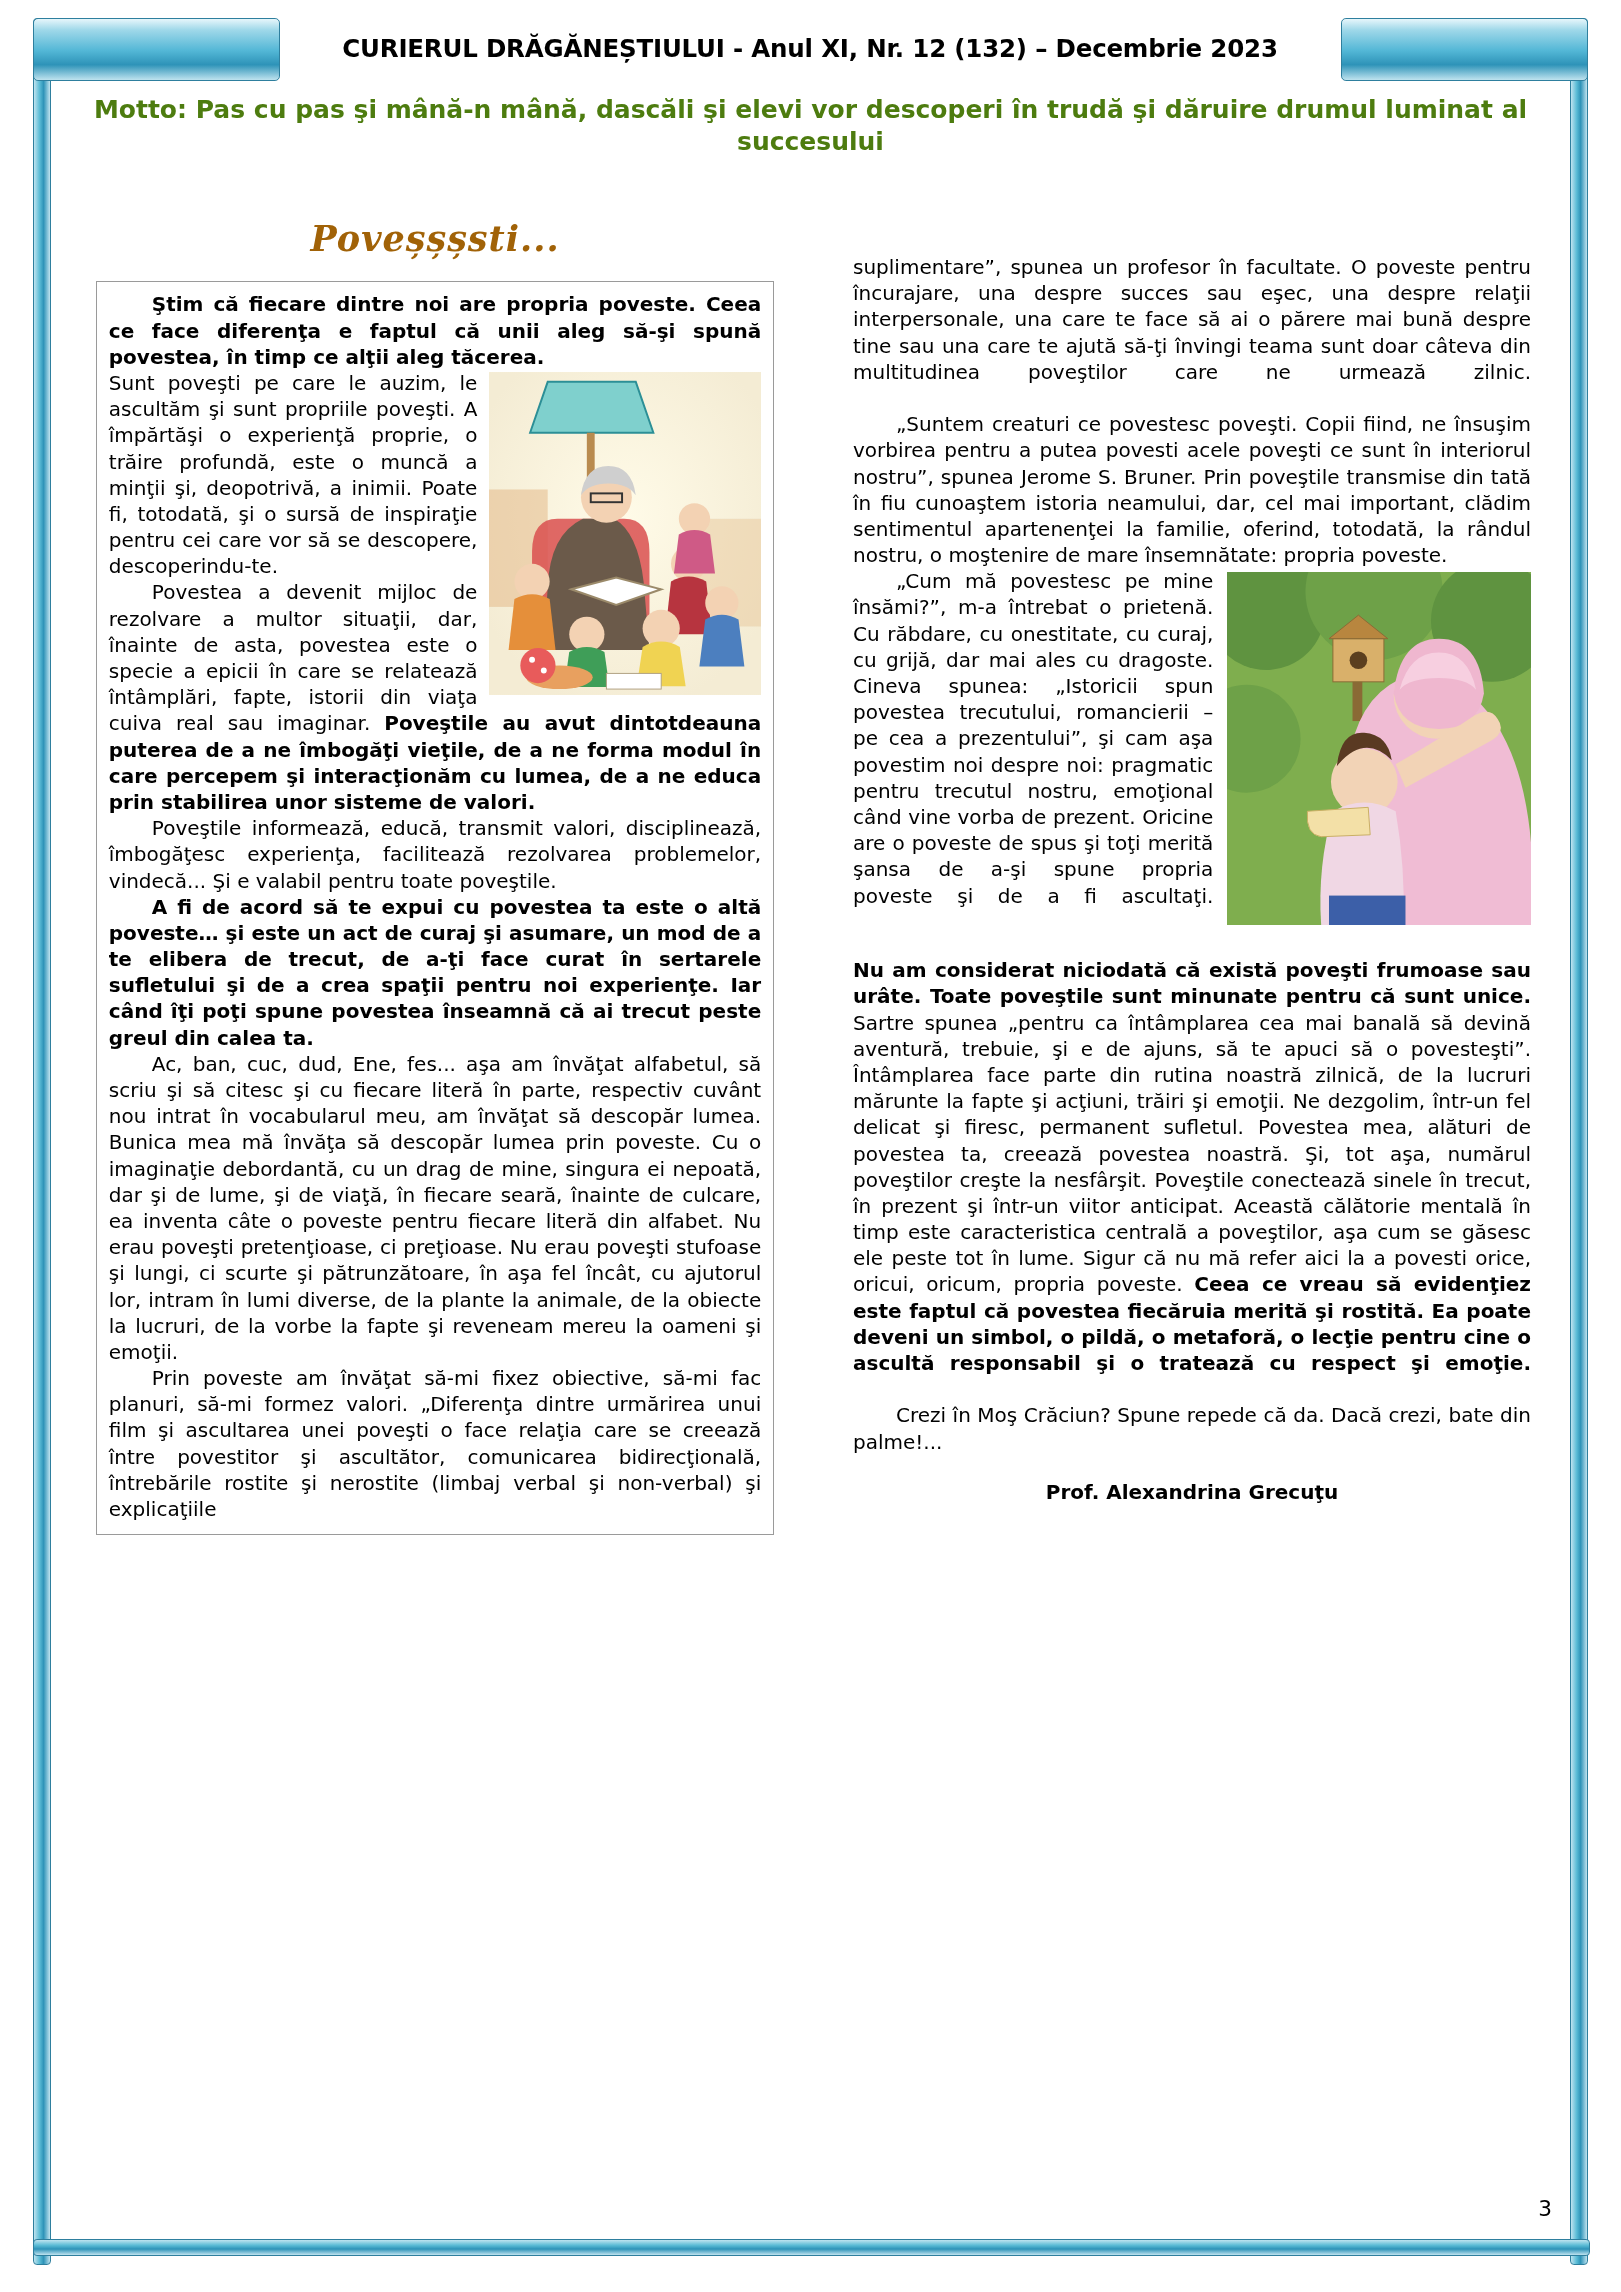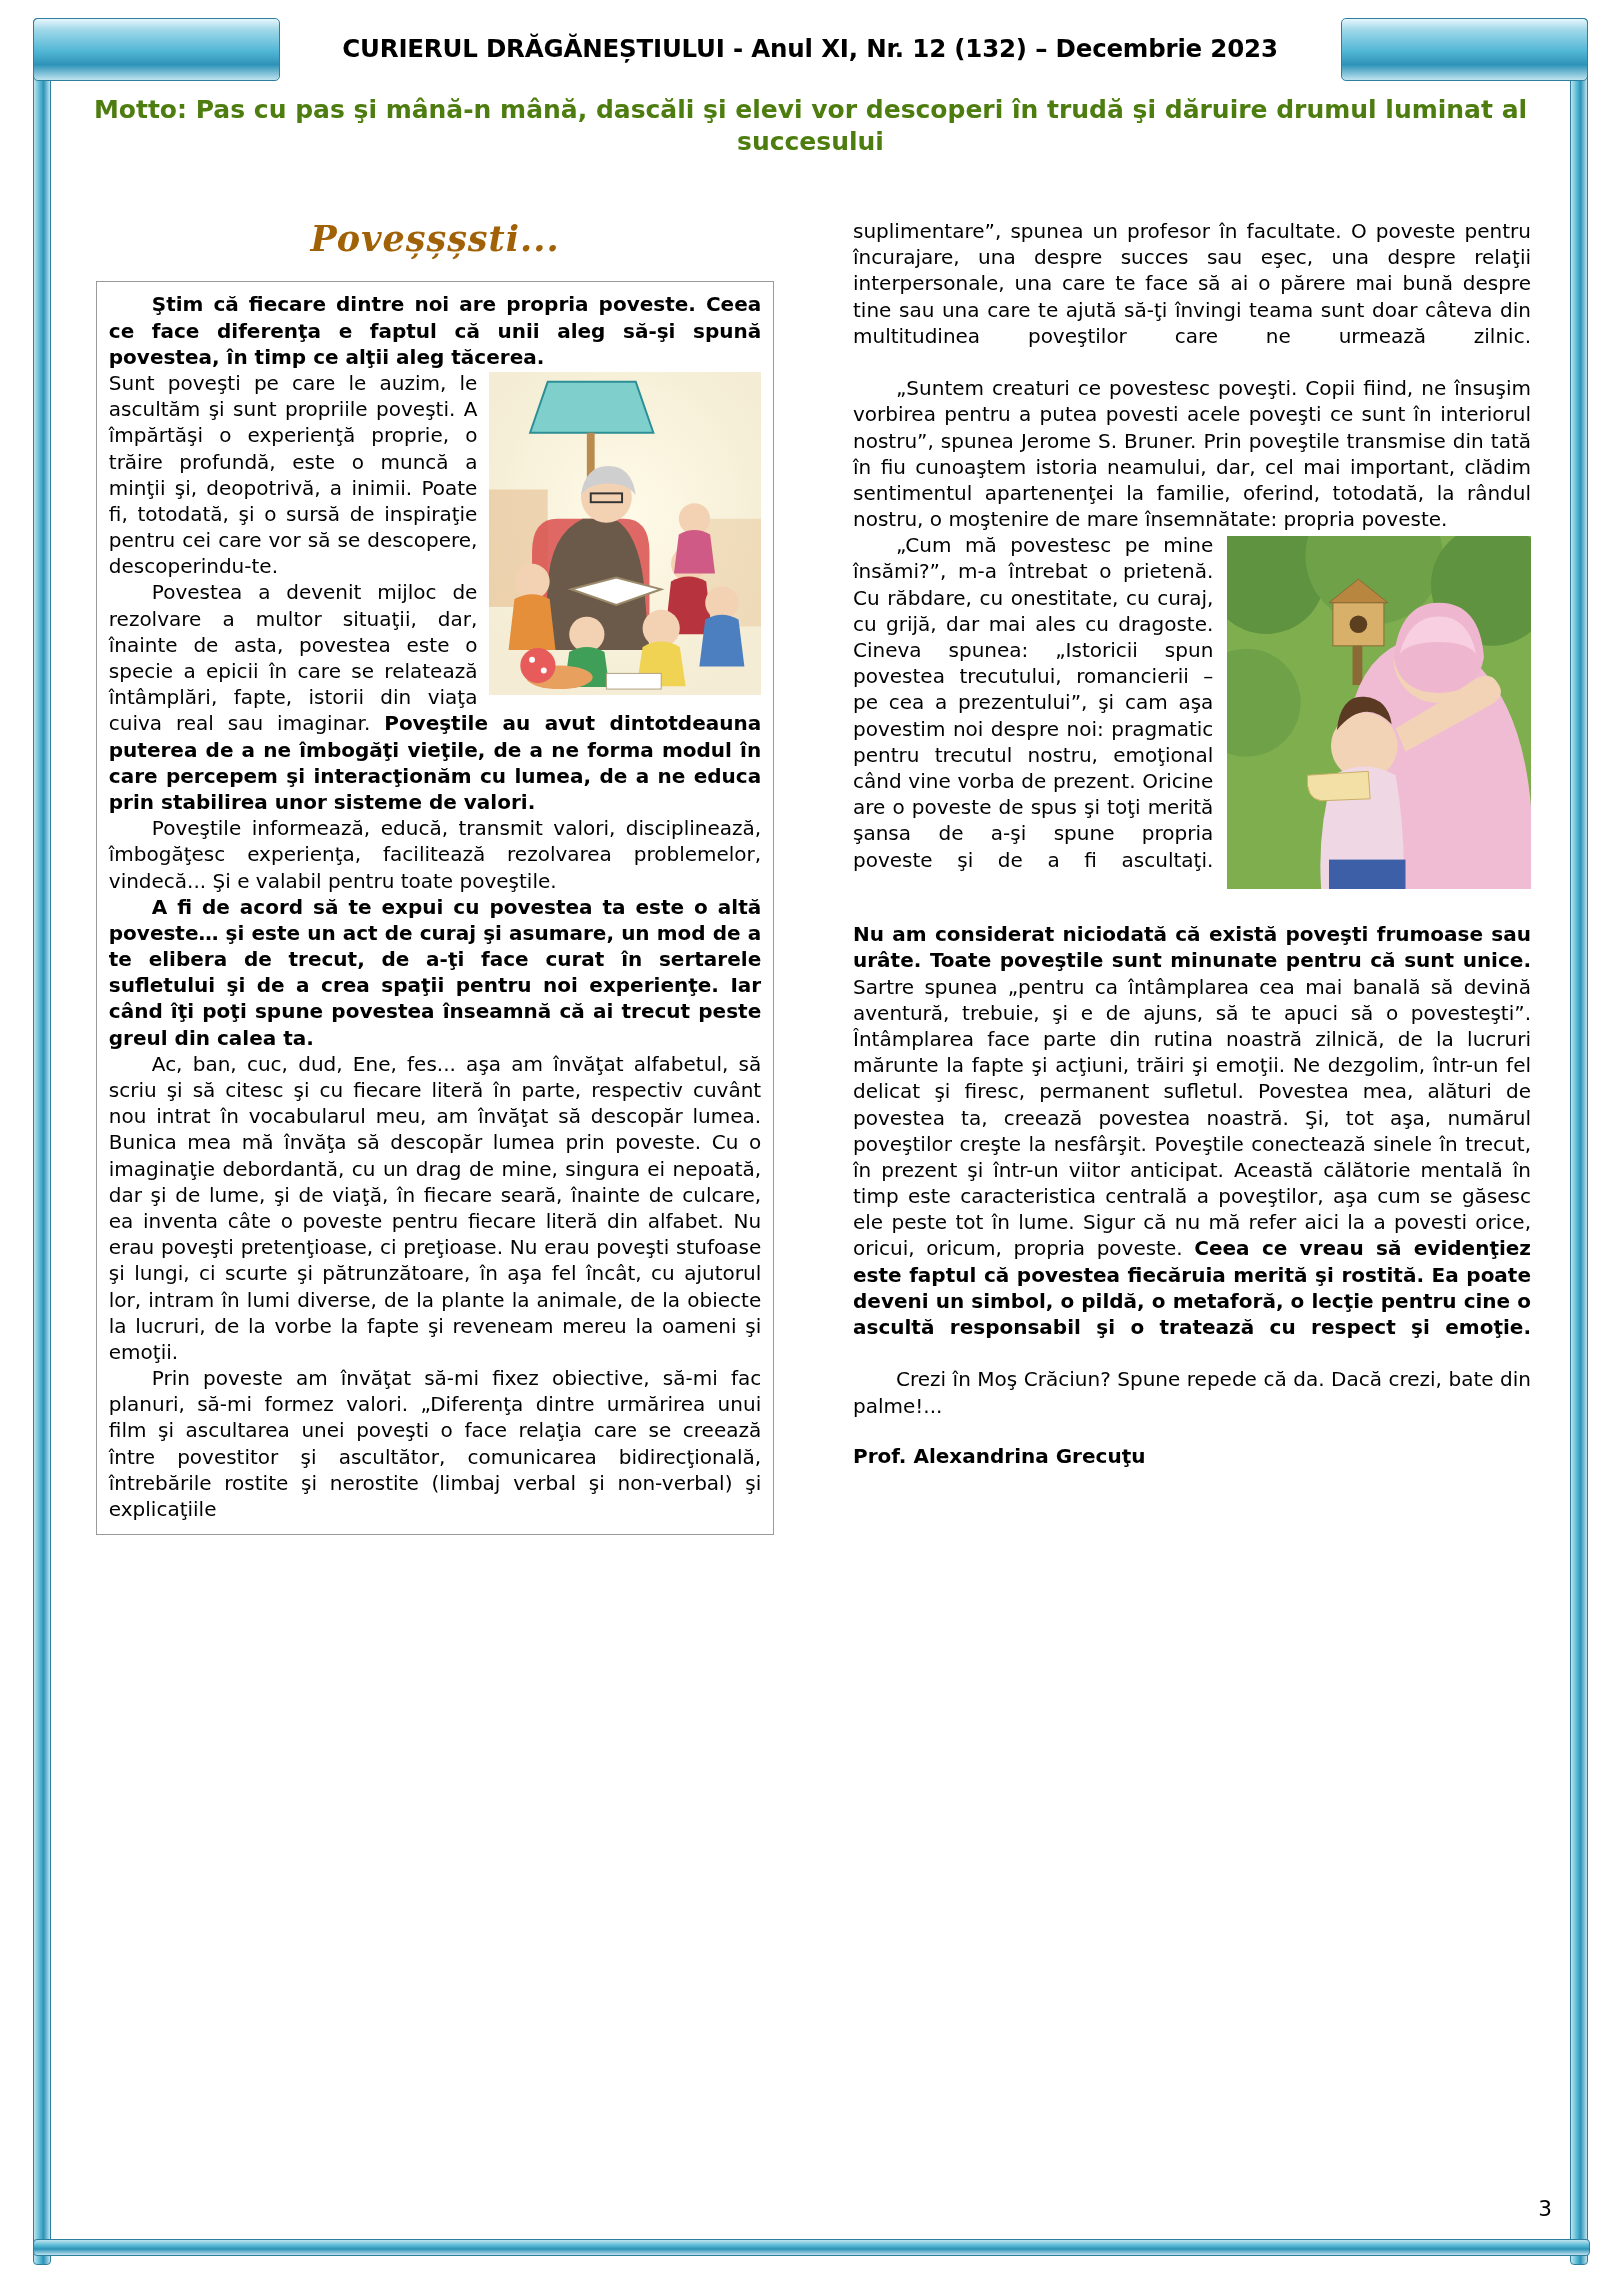--- a/index.html
+++ b/index.html
@@ -57,21 +57,21 @@
     color:#4d7c0f;
   }
   
   .content{
     position:absolute;left:96px;top:218px;width:1435px;height:1970px;
   }
   .col{
     position:absolute;top:0;width:678px;
   }
   .col-left{left:0;}
-  .col-right{left:757px;}
+  .col-right{left:757px;margin-top:36px;}
 
   .title-script{
     text-align:center;
     font-family:"DejaVu Serif", serif;
     font-style:italic;
     font-weight:bold;
     font-size:35px;
     color:#a16207;
     letter-spacing:1px;
     margin:0 0 21.6px 0;
@@ -101,21 +101,21 @@
     overflow:hidden;
     background:#fdf6e2;
   }
   .img-gran2{
     float:right;
     width:304px;height:353px;
     margin:3.9px 0 5.9px 13.7px;
     position:relative;overflow:hidden;background:#8fbf5c;
   }
   .sig{
-    text-align:left;font-weight:bold;font-size:20px;margin-top:25.5px;
+    text-align:center;font-weight:bold;font-size:20px;margin-top:25.5px;
   }
   .pagenum{
     position:absolute;right:69px;bottom:51px;font-size:21.6px;font-weight:normal;
   }
   
   .j-all{text-align:justify;}
   .j-all::after{content:"";display:inline-block;width:100%;}
 </style>
 </head>
 <body>

